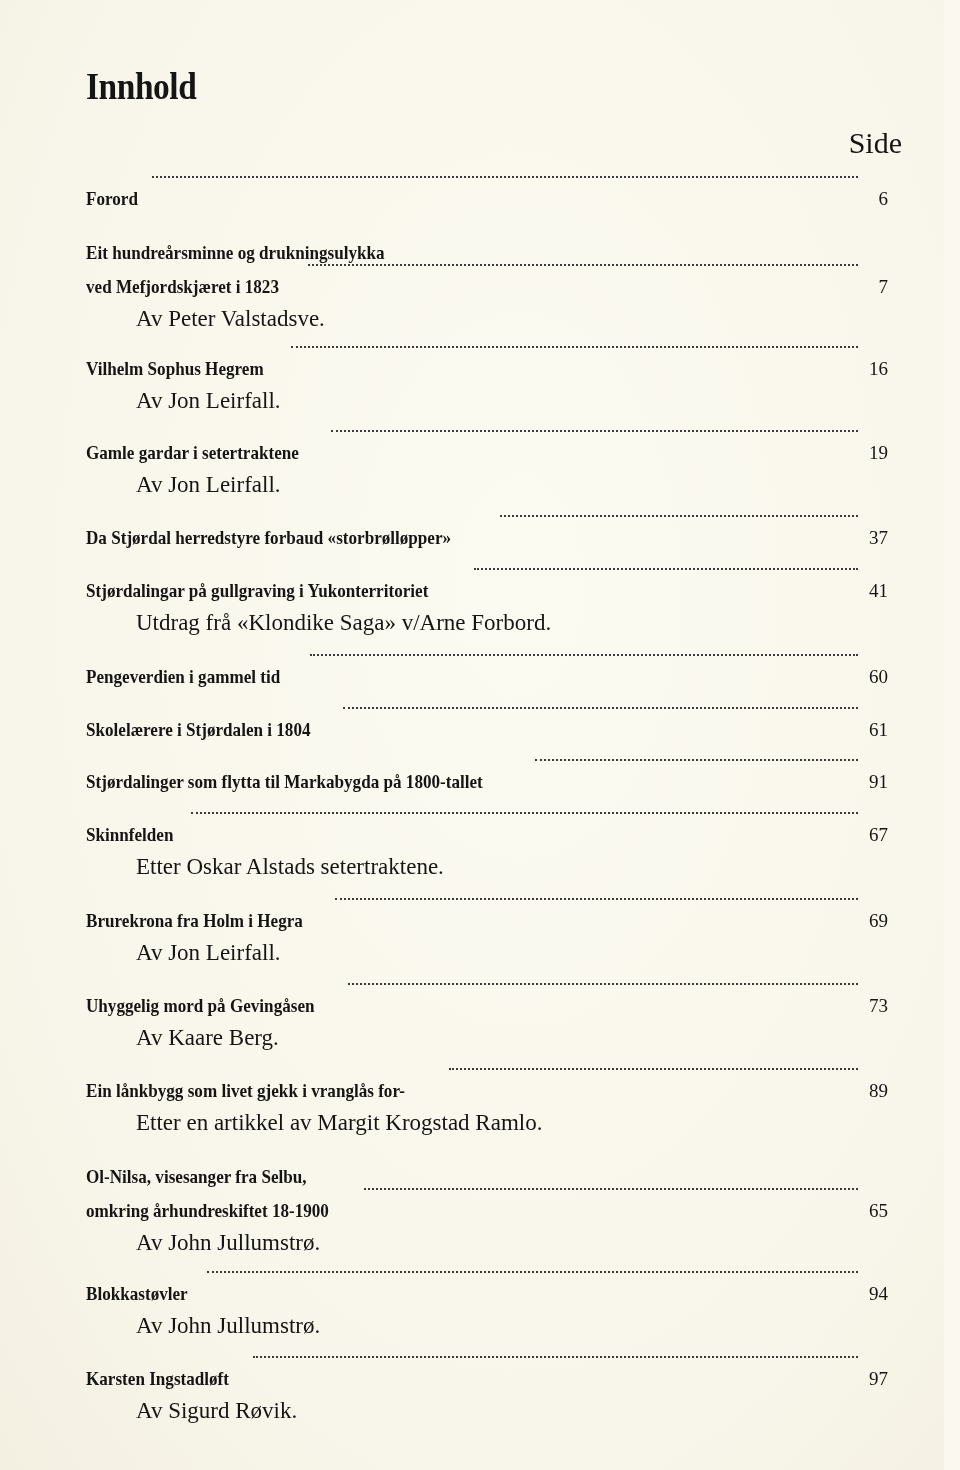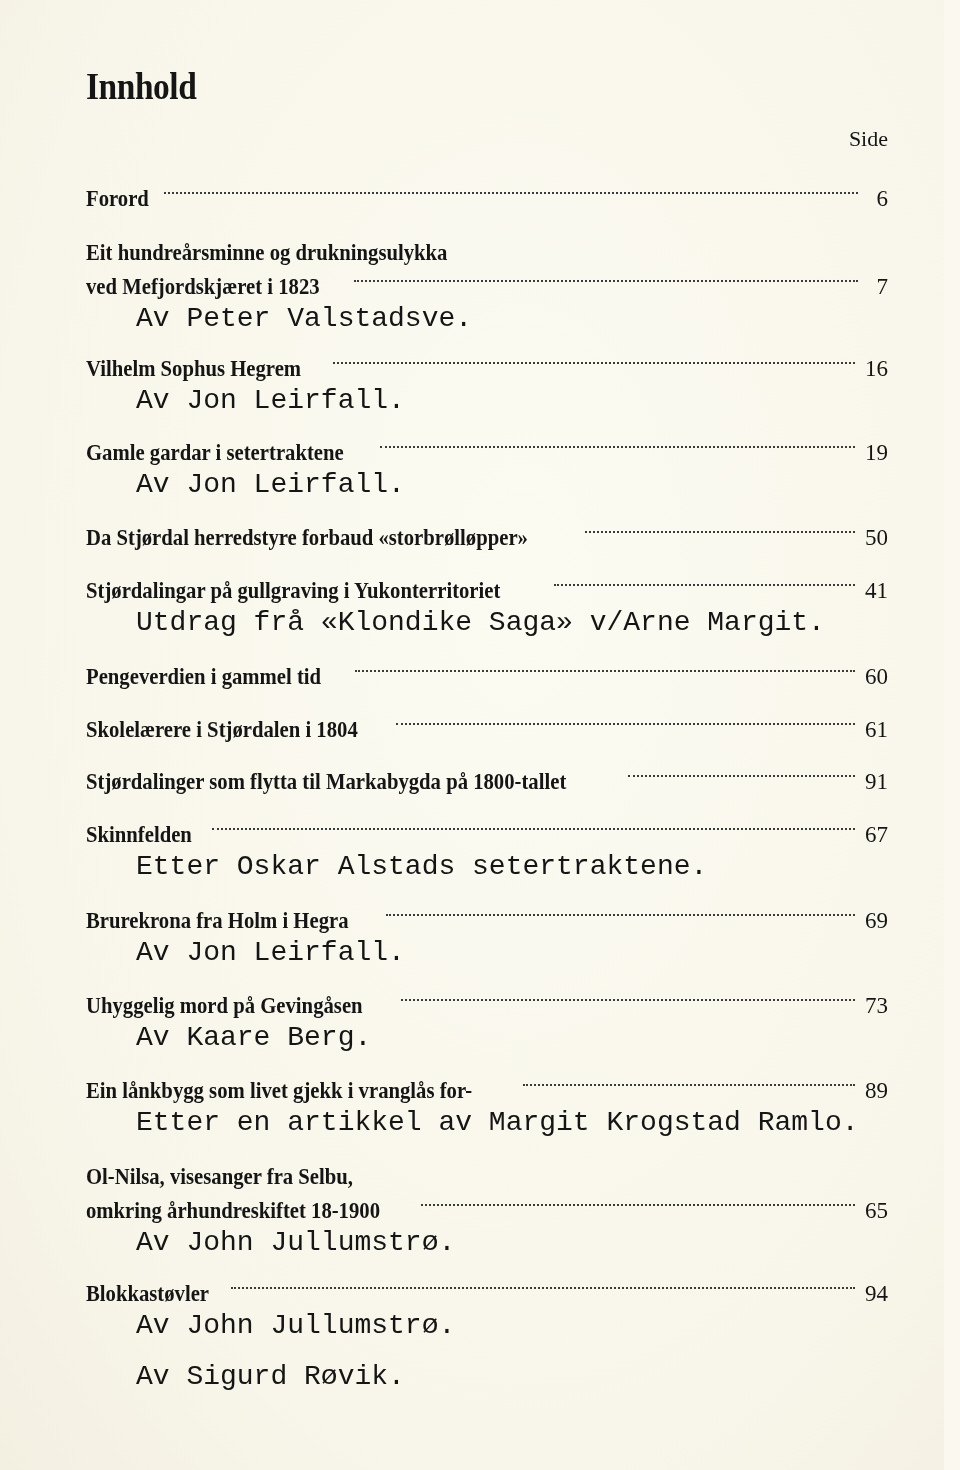--- a/index.html
+++ b/index.html
@@ -14,42 +14,42 @@
     .page {
       position: absolute; left: 0; top: 0; width: 944px; height: 1470px;
       background: radial-gradient(ellipse at 55% 40%, #fcfbf2 0%, #f8f6ea 70%, #f3f0e2 100%);
     }
     .title {
       position: absolute; left: 86px; top: 64px;
       font-size: 38px; font-weight: bold; letter-spacing: -0.5px;
       transform: scaleX(0.88); transform-origin: left top;
     }
     .side-label {
-      position: absolute; right: 56px; top: 126px;
-      font-size: 22px;
+      position: absolute; right: 42px; top: 126px;
+      font-size: 30px;
     }
     .entry { position: absolute; left: 86px; right: 56px; }
     .line {
-      display: flex; align-items: center;
-      font-size: 23px; line-height: 34px; height: 34px; font-family: Liberation Serif, serif;
+      display: flex; align-items: flex-start;
+      font-size: 19px; line-height: 34px; height: 34px; font-family: Liberation Serif, serif;
     }
     .heading {
       font-weight: bold; white-space: nowrap;
       transform: scaleX(0.9); transform-origin: left center;
       display: inline-block;
     }
     .leader {
       flex: 1; margin: 0 10px 0 8px;
       border-bottom: 2px dotted #3a3a3a;
       height: 0; position: relative; top: -6px;
     }
     .page-num { white-space: nowrap; min-width: 20px; text-align: right; }
     .author {
-      font-size: 28px; line-height: 30px;
-      padding-left: 50px; white-space: nowrap; font-family: Liberation Mono, monospace;
+      font-size: 23px; line-height: 30px;
+      padding-left: 50px; white-space: nowrap;
     }
   </style>
 </head>
 <body>
 
 <div class="page">
   <div class="title">Innhold</div>
   <div class="side-label">Side</div>
 
   <div class="entry" style="top:182px">
@@ -87,31 +87,31 @@
         <span class="leader"></span>
         <span class="page-num">19</span>
       </div>
     <div class="author">Av Jon Leirfall.</div>
   </div>
 
   <div class="entry" style="top:521px">
     <div class="line">
         <span class="heading">Da Stjørdal herredstyre forbaud «storbrølløpper»</span>
         <span class="leader"></span>
-        <span class="page-num">50</span>
+        <span class="page-num">37</span>
       </div>
   </div>
 
   <div class="entry" style="top:574px">
     <div class="line">
         <span class="heading">Stjørdalingar på gullgraving i Yukonterritoriet</span>
         <span class="leader"></span>
         <span class="page-num">41</span>
       </div>
-    <div class="author">Utdrag frå «Klondike Saga» v/Arne Margit.</div>
+    <div class="author">Utdrag frå «Klondike Saga» v/Arne Forbord.</div>
   </div>
 
   <div class="entry" style="top:660px">
     <div class="line">
         <span class="heading">Pengeverdien i gammel tid</span>
         <span class="leader"></span>
         <span class="page-num">60</span>
       </div>
   </div>
 
@@ -182,15 +182,20 @@
   <div class="entry" style="top:1277px">
     <div class="line">
         <span class="heading">Blokkastøvler</span>
         <span class="leader"></span>
         <span class="page-num">94</span>
       </div>
     <div class="author">Av John Jullumstrø.</div>
   </div>
 
   <div class="entry" style="top:1362px">
+    <div class="line">
+        <span class="heading">Karsten Ingstadløft</span>
+        <span class="leader"></span>
+        <span class="page-num">97</span>
+      </div>
     <div class="author">Av Sigurd Røvik.</div>
   </div>
 </div>
 
 </body></html>

